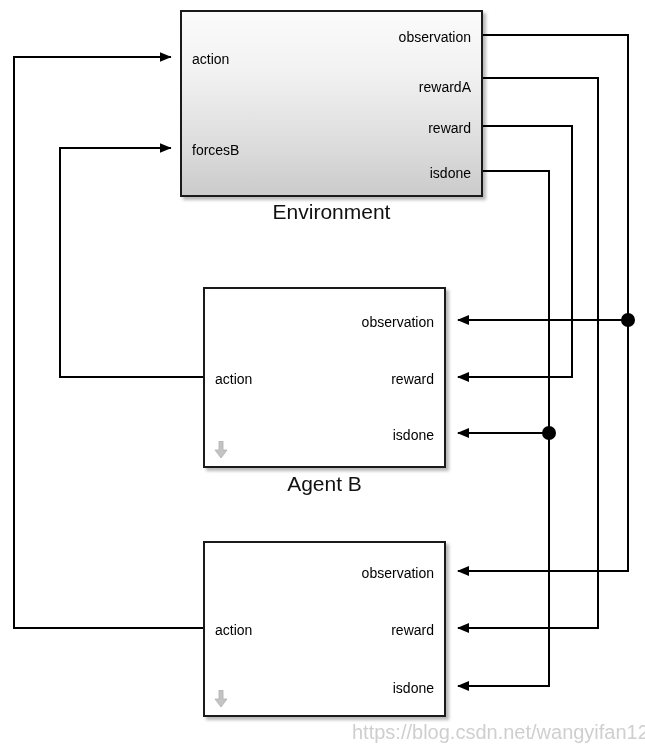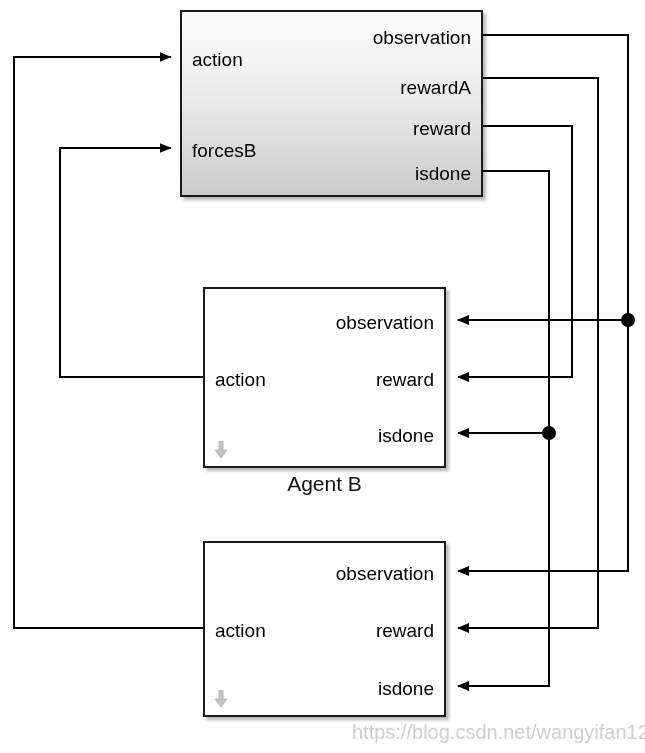--- a/index.html
+++ b/index.html
@@ -32,21 +32,21 @@
   }
   .block-env {
     background: linear-gradient(to bottom, #fbfbfb 0%, #f2f2f2 32%, #dedede 70%, #cbcbcb 100%);
   }
   .block-agent {
     background: #ffffff;
   }
 
   .port {
     position: absolute;
-    font-size: 19px;
+    font-size: 14px;
     color: #000000;
     white-space: nowrap;
     line-height: 1;
   }
   .port-in  { left: 10px; transform: translateY(-50%); }
   .port-out { right: 10px; transform: translateY(-50%); }
 
   .block-label {
     position: absolute;
     font-size: 21px;
@@ -113,20 +113,21 @@
 
   <div class="block block-env" style="left:180px; top:10px; width:303px; height:187px;">
     <span class="port port-in" style="top:47px;">action</span>
     <span class="port port-in" style="top:138px;">forcesB</span>
 
     <span class="port port-out" style="top:25px;">observation</span>
     <span class="port port-out" style="top:68px;margin-top:7px;">rewardA</span>
     <span class="port port-out" style="top:116px;">reward</span>
     <span class="port port-out" style="top:161px;">isdone</span>
   </div>
+  <div class="block-label" style="left:180px; top:201px; width:303px;">Environment</div>
 
   <div class="block block-agent" style="left:203px; top:287px; width:243px; height:181px;">
     <span class="port port-in" style="top:90px;">action</span>
 
     <span class="port port-out" style="top:33px;">observation</span>
     <span class="port port-out" style="top:90px;">reward</span>
     <span class="port port-out" style="top:146px;">isdone</span>
 
     <svg class="down-arrow-icon" viewBox="0 0 14 18">
       <path d="M5,0 L9,0 L9,9 L13,9 L7,17 L1,9 L5,9 Z" fill="#c4c4c4" stroke="#b0b0b0" stroke-width="0.8"></path>

